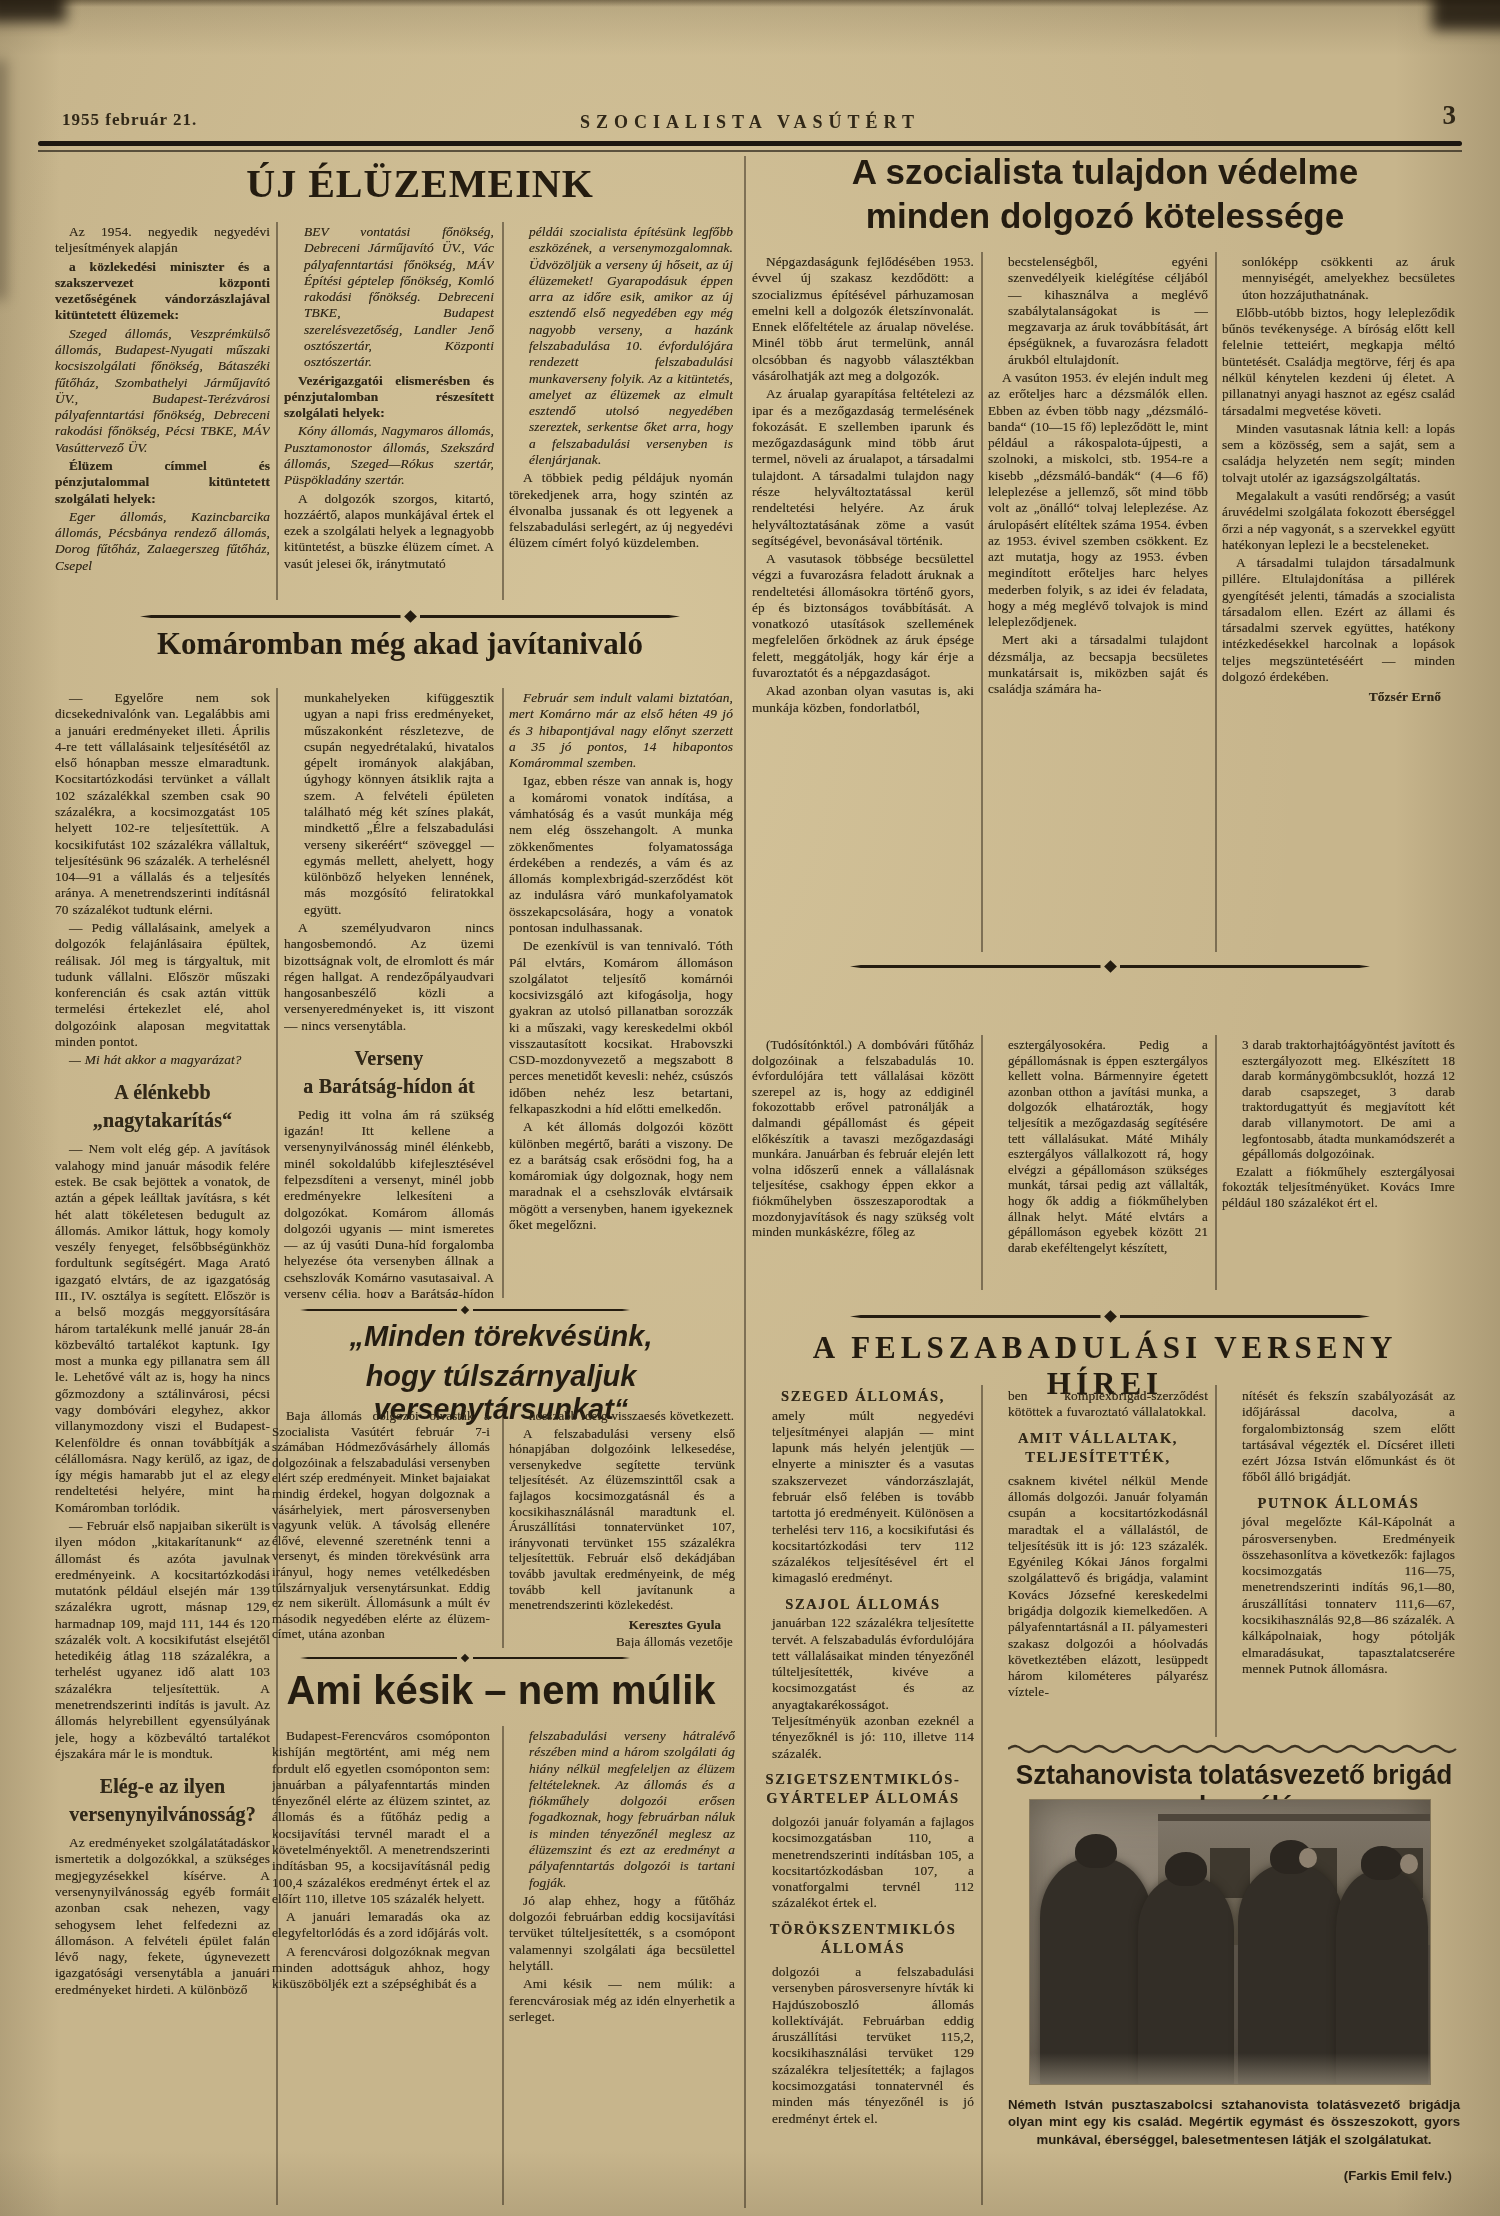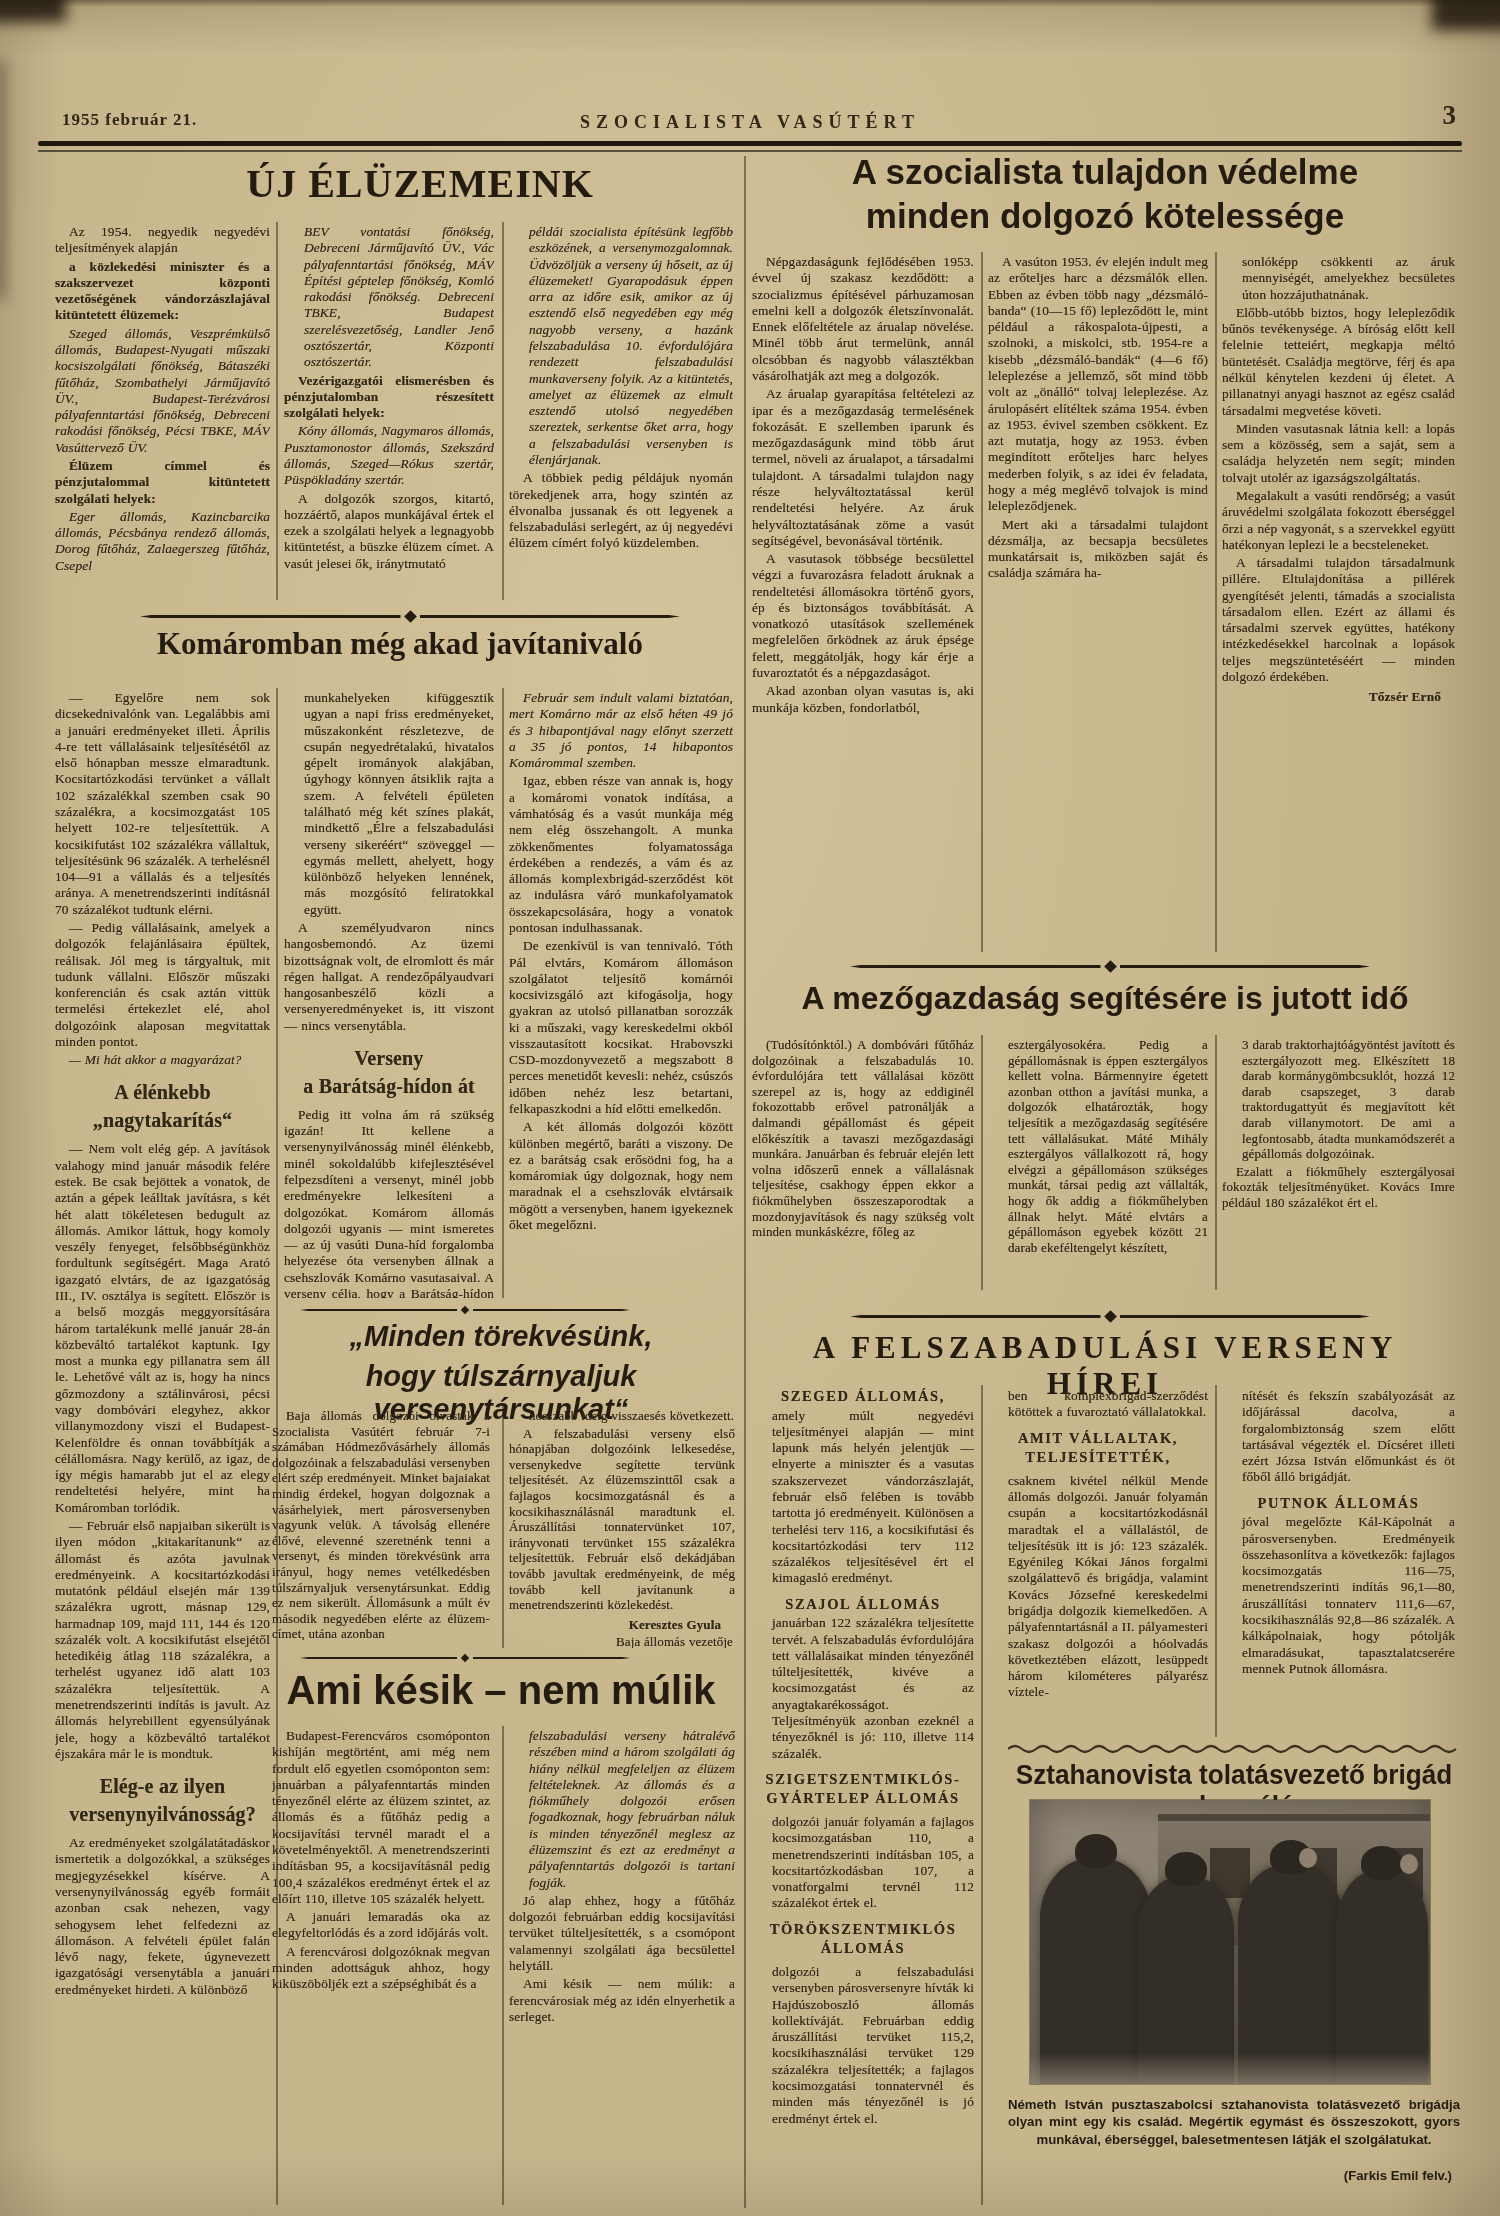--- a/index.html
+++ b/index.html
@@ -183,38 +183,38 @@
 
   <div class="hl-sans" style="left:752px;top:152px;width:706px;font-size:35px;">A szocialista tulajdon védelme</div>
   <div class="hl-sans" style="left:752px;top:196px;width:706px;font-size:35px;">minden dolgozó kötelessége</div>
   <div class="col" style="left:752px;top:254px;width:222px;height:696px;">
     <p>Népgazdaságunk fejlődésében 1953. évvel új szakasz kezdődött: a szocializmus építésével párhuzamosan emelni kell a dolgozók életszínvonalát. Ennek előfeltétele az árualap növelése. Minél több árut termelünk, annál olcsóbban és nagyobb választékban vásárolhatják azt meg a dolgozók.</p>
     <p>Az árualap gyarapítása feltételezi az ipar és a mezőgazdaság termelésének fokozását. E szellemben iparunk és mezőgazdaságunk mind több árut termel, növeli az árualapot, a társadalmi tulajdont. A társadalmi tulajdon nagy része helyváltoztatással kerül rendeltetési helyére. Az áruk helyváltoztatásának zöme a vasút segítségével, bevonásával történik.</p>
     <p>A vasutasok többsége becsülettel végzi a fuvarozásra feladott áruknak a rendeltetési állomásokra történő gyors, ép és biztonságos továbbítását. A vonatkozó utasítások szellemének megfelelően őrködnek az áruk épsége felett, meggátolják, hogy kár érje a fuvaroztatót és a népgazdaságot.</p>
     <p>Akad azonban olyan vasutas is, aki munkája közben, fondorlatból,</p>
   </div>
   <div class="col" style="left:988px;top:254px;width:220px;height:696px;">
+    <p class="noind">becstelenségből, egyéni szenvedélyeik kielégítése céljából — kihasználva a meglévő szabálytalanságokat is — megzavarja az áruk továbbítását, árt épségüknek, a fuvarozásra feladott árukból eltulajdonít.</p>
     <p>A vasúton 1953. év elején indult meg az erőteljes harc a dézsmálók ellen. Ebben az évben több nagy „dézsmáló-banda“ (10—15 fő) lepleződött le, mint például a rákospalota-újpesti, a szolnoki, a miskolci, stb. 1954-re a kisebb „dézsmáló-bandák“ (4—6 fő) leleplezése a jellemző, sőt mind több volt az „önálló“ tolvaj leleplezése. Az árulopásért elítéltek száma 1954. évben az 1953. évivel szemben csökkent. Ez azt mutatja, hogy az 1953. évben megindított erőteljes harc helyes mederben folyik, s az idei év feladata, hogy a még meglévő tolvajok is mind lelepleződjenek.</p>
     <p>Mert aki a társadalmi tulajdont dézsmálja, az becsapja becsületes munkatársait is, miközben saját és családja számára ha-</p>
   </div>
   <div class="col" style="left:1222px;top:254px;width:233px;height:696px;">
     <p class="noind">sonlóképp csökkenti az áruk mennyiségét, amelyekhez becsületes úton hozzájuthatnának.</p>
     <p>Előbb-utóbb biztos, hogy lelepleződik bűnös tevékenysége. A bíróság előtt kell felelnie tetteiért, megkapja méltó büntetését. Családja megtörve, férj és apa nélkül kénytelen kezdeni új életet. A pillanatnyi anyagi hasznot az egész család társadalmi megvetése követi.</p>
     <p>Minden vasutasnak látnia kell: a lopás sem a közösség, sem a saját, sem a családja helyzetén nem segít; minden tolvajt utolér az igazságszolgáltatás.</p>
     <p>Megalakult a vasúti rendőrség; a vasút áruvédelmi szolgálata fokozott éberséggel őrzi a nép vagyonát, s a szervekkel együtt hatékonyan leplezi le a becsteleneket.</p>
     <p>A társadalmi tulajdon társadalmunk pillére. Eltulajdonítása a pillérek gyengítését jelenti, támadás a szocialista társadalom ellen. Ezért az állami és társadalmi szervek együttes, hatékony intézkedésekkel harcolnak a lopások teljes megszüntetéséért — minden dolgozó érdekében.</p>
     <p class="sig-name">Tőzsér Ernő</p>
   </div>
 
   <div class="divider" style="left:850px;top:962px;width:520px;">
     <span class="dbar l"></span>
       <span class="dgem"></span>
       <span class="dbar r"></span>
   </div>
-  <div class="hl-sans" style="left:752px;top:980px;width:706px;font-size:32px;">A mezőgazdaság segítésére is jutott idő</div>
   <div class="col" style="left:752px;top:1037px;width:222px;height:252px;font-size:13px;line-height:1.2;">
     <p>(Tudósítónktól.) A dombóvári fűtőház dolgozóinak a felszabadulás 10. évfordulójára tett vállalásai között szerepel az is, hogy az eddiginél fokozottabb erővel patronálják a dalmandi gépállomást és gépeit előkészítik a tavaszi mezőgazdasági munkára. Januárban és február elején lett volna időszerű ennek a vállalásnak teljesítése, csakhogy éppen ekkor a fiókműhelyben összeszaporodtak a mozdonyjavítások és nagy szükség volt minden munkáskézre, főleg az</p>
   </div>
   <div class="col" style="left:988px;top:1037px;width:220px;height:252px;font-size:13px;line-height:1.2;">
     <p class="noind">esztergályosokéra. Pedig a gépállomásnak is éppen esztergályos kellett volna. Bármennyire égetett azonban otthon a javítási munka, a dolgozók elhatározták, hogy teljesítik a mezőgazdaság segítésére tett vállalásukat. Máté Mihály esztergályos vállalkozott rá, hogy elvégzi a gépállomáson szükséges munkát, társai pedig azt vállalták, hogy ők addig a fiókműhelyben állnak helyt. Máté elvtárs a gépállomáson egyebek között 21 darab ekeféltengelyt készített,</p>
   </div>
   <div class="col" style="left:1222px;top:1037px;width:233px;height:252px;font-size:13px;line-height:1.2;">
     <p class="noind">3 darab traktorhajtóágyöntést javított és esztergályozott meg. Elkészített 18 darab kormánygömbcsuklót, hozzá 12 darab csapszeget, 3 darab traktordugattyút és megjavított két darab villanymotort. De ami a legfontosabb, átadta munkamódszerét a gépállomás dolgozóinak.</p>
     <p>Ezalatt a fiókműhely esztergályosai fokozták teljesítményüket. Kovács Imre például 180 százalékot ért el.</p>
   </div>

